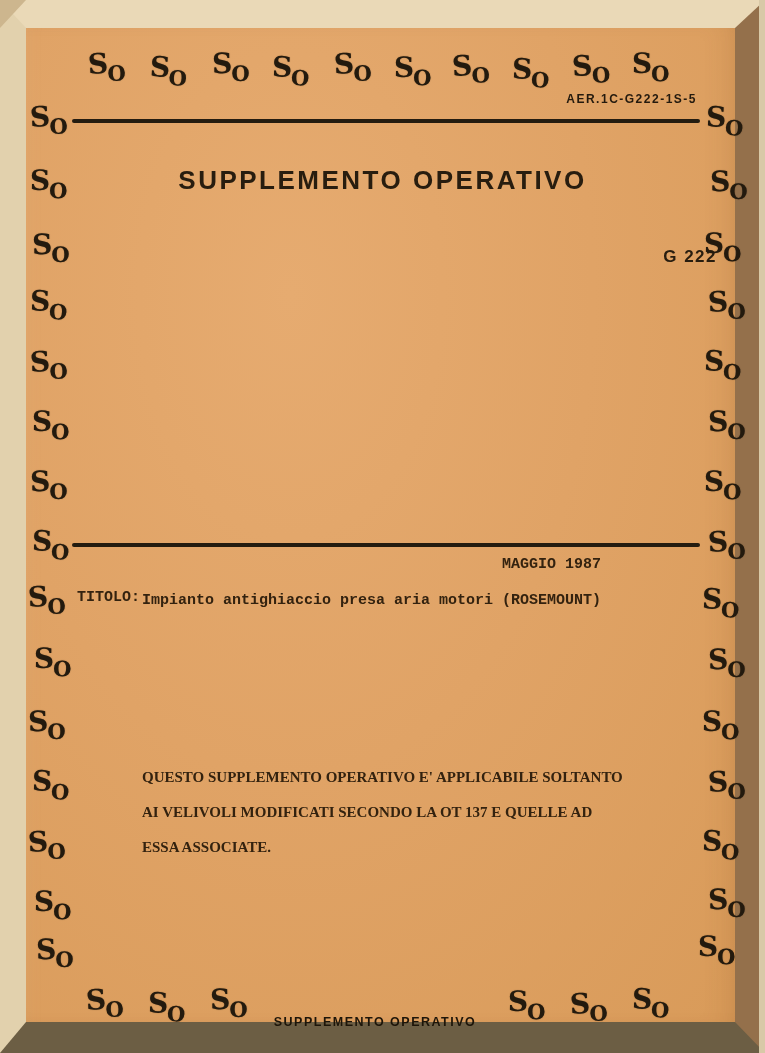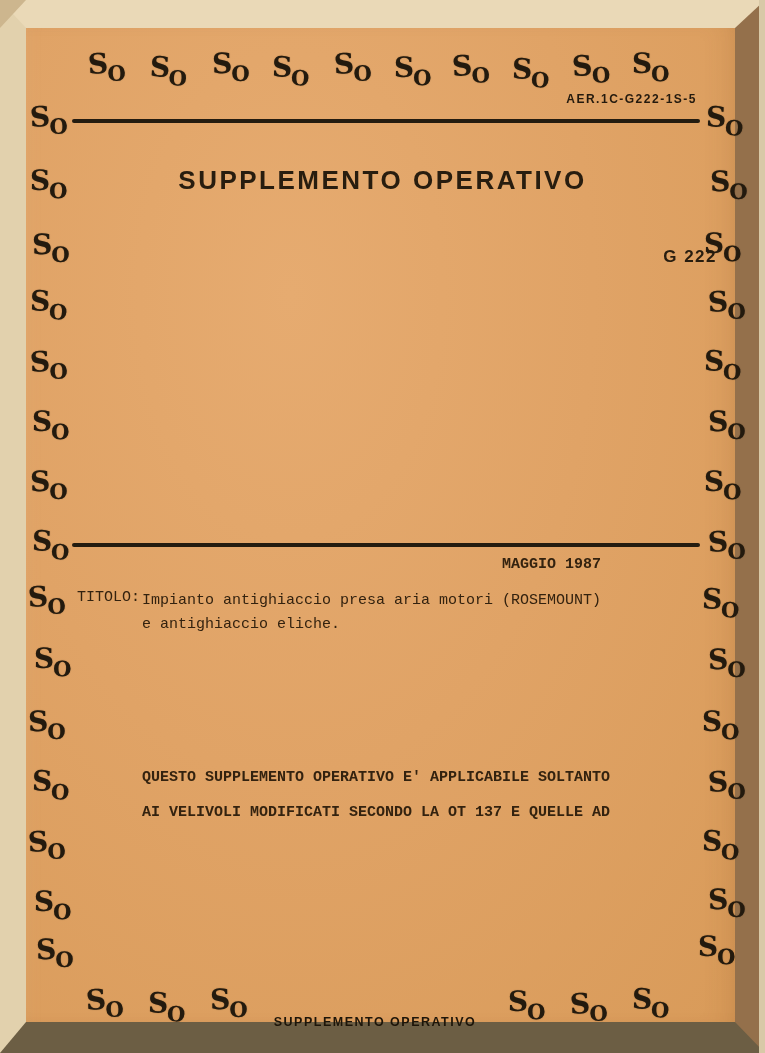--- a/index.html
+++ b/index.html
@@ -55,23 +55,23 @@
     font-size:17px;font-weight:bold;letter-spacing:1.5px;color:#281d0f;
   }
   .mono{font-family:"Liberation Mono","DejaVu Sans Mono",monospace;color:#33220f;}
   .intro{top:400px;left:140px;font-size:15px;line-height:21px;}
   .notice{
     top:492px;left:20px;width:725px;text-align:center;
     font-family:"Liberation Serif","DejaVu Serif",serif;
     font-weight:bold;font-size:17.5px;line-height:21px;color:#2e2110;
   }
   .date{top:556px;left:420px;width:263px;text-align:center;font-size:15px;font-weight:bold;}
-  .titolo-label{top:589px;left:77px;font-size:15px;font-weight:normal;text-align:right;}
-  .titolo-text{top:589px;left:142px;font-size:15px;line-height:24px;font-weight:normal;}
-  .applicability{top:760px;left:142px;font-size:15px;line-height:35px;font-weight:bold;}
+  .titolo-label{top:589px;left:77px;font-size:15px;font-weight:bold;text-align:right;}
+  .titolo-text{top:589px;left:142px;font-size:15px;line-height:24px;font-weight:bold;}
+  .applicability{top:760px;left:142px;font-size:15px;line-height:35px;font-weight:bold;font-family:Liberation Serif, serif;}
   .footer-title{
     top:1015px;left:0;width:750px;text-align:center;
     font-size:12.5px;font-weight:bold;letter-spacing:1.5px;color:#1d1509;
   }
   
   .so{
     position:absolute;z-index:5;
     font-family:"DejaVu Serif","Liberation Serif",serif;
     font-weight:bold;color:#231a0e;white-space:nowrap;line-height:1;
     text-shadow:0 0 1px rgba(35,26,14,0.5);
@@ -93,26 +93,26 @@
     <div class="abs model">G 222</div>
 
 
 
     <div class="rule rule2"></div>
     <div class="abs date mono">MAGGIO 1987</div>
 
     <div class="abs titolo-label mono">TITOLO:</div>
     <div class="abs titolo-text mono">
       <div>Impianto antighiaccio presa aria motori (ROSEMOUNT)</div>
-      <div>e antighiaccio eliche.</div>
     </div>
 
     <div class="abs applicability mono">
       <div>QUESTO SUPPLEMENTO OPERATIVO E' APPLICABILE SOLTANTO</div>
       <div>AI VELIVOLI MODIFICATI SECONDO LA OT 137 E QUELLE AD</div>
+      <div>ESSA ASSOCIATE.</div>
     </div>
 
     <div class="abs footer-title">SUPPLEMENTO OPERATIVO</div>
 
     <div id="stamps">
         <div class="so" style="left: 88px; top: 50px; transform: rotate(-2deg);"><span class="s">S</span><span class="o">O</span></div>
         <div class="so" style="left: 150px; top: 54px; transform: rotate(3deg);"><span class="s">S</span><span class="o">O</span></div>
         <div class="so" style="left: 212px; top: 50px; transform: rotate(-1deg);"><span class="s">S</span><span class="o">O</span></div>
         <div class="so" style="left: 272px; top: 54px; transform: rotate(2deg);"><span class="s">S</span><span class="o">O</span></div>
         <div class="so" style="left: 334px; top: 50px; transform: rotate(-2deg);"><span class="s">S</span><span class="o">O</span></div>

